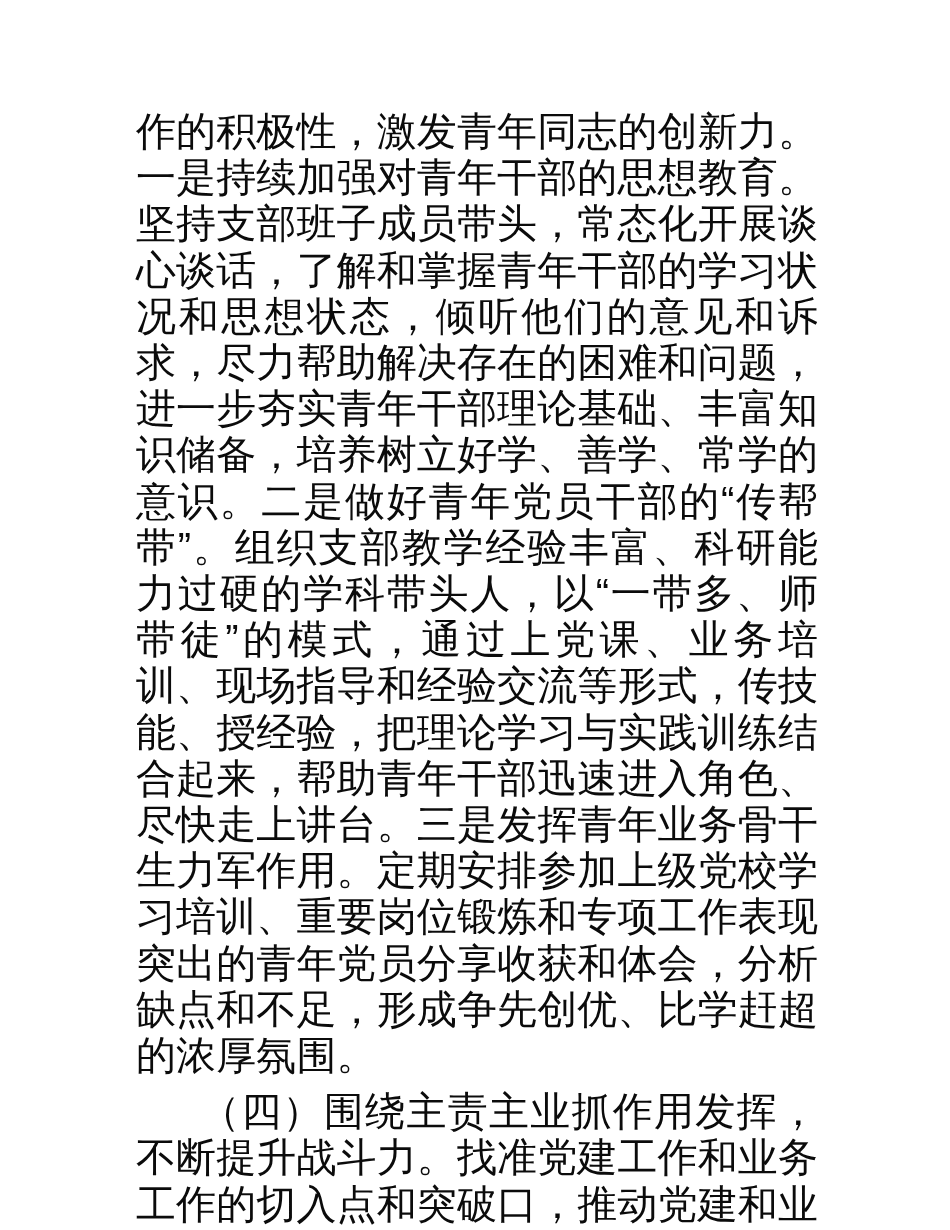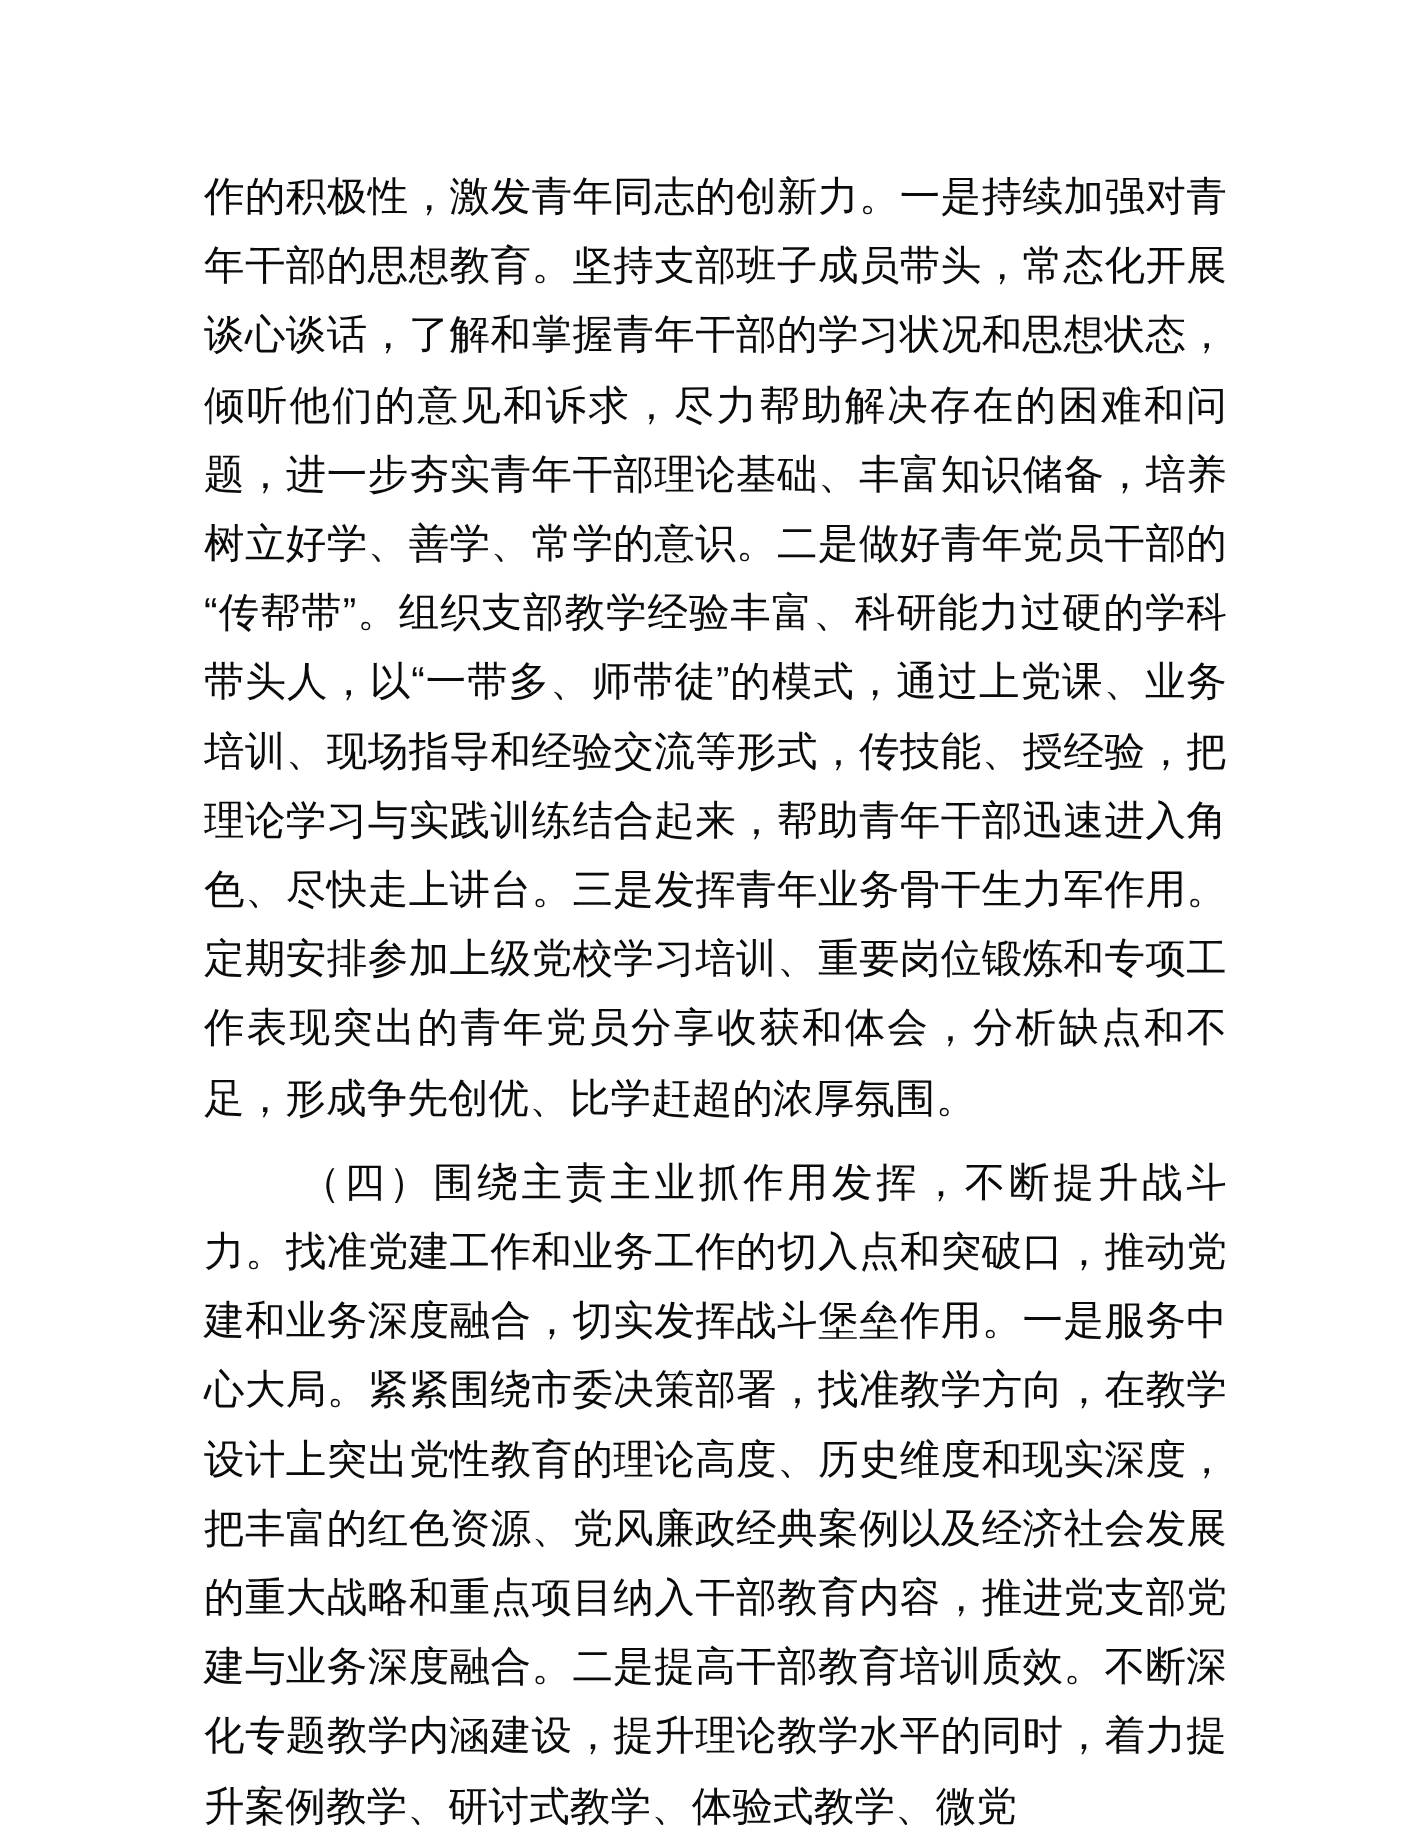--- a/index.html
+++ b/index.html
@@ -20,21 +20,21 @@
     box-sizing: border-box;
   }
   .doc-body {
     position: absolute;
     left: 136px;
     top: 108px;
     width: 682px;
   }
   .para {
     margin: 0;
-    font-size: 27px;
+    font-size: 40px;
     line-height: 46.2px;
     color: #0b0b0b;
     text-align: justify;
     text-justify: inter-character;
     text-align-last: left;
     letter-spacing: 0.1px;
     word-break: break-all;
     font-weight: 400;
   }
   .para + .para {

